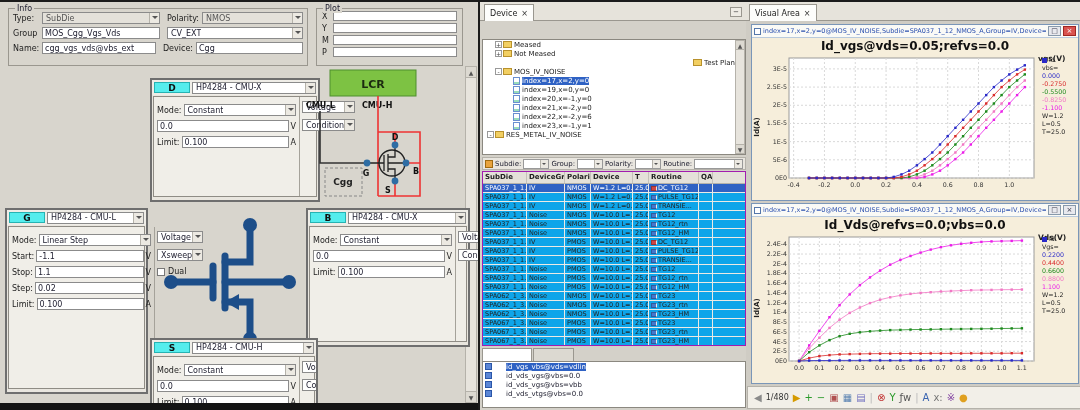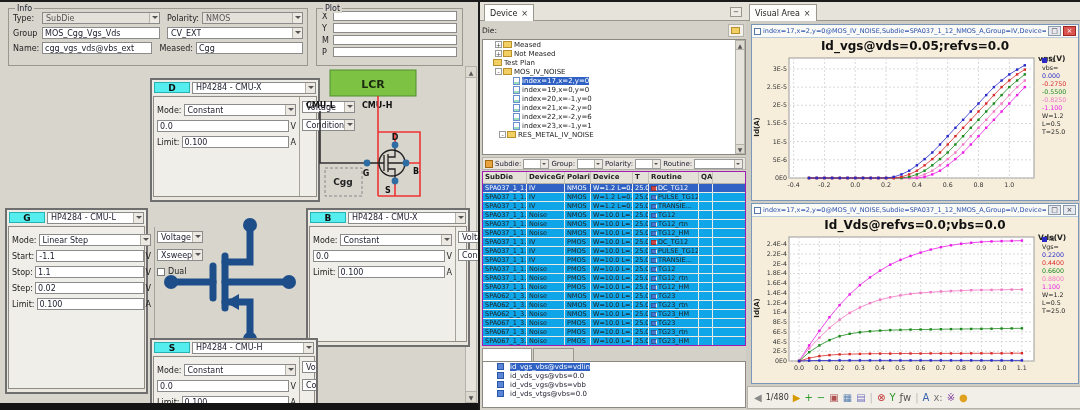--- a/index.html
+++ b/index.html
@@ -73,21 +73,21 @@
   .tbl-row span { font-size:6.5px; color:#222; border-right:1px solid #eceae4; padding:0 2px; overflow:hidden; white-space:nowrap; display:flex; align-items:center; gap:1px; }
   .tbl-row.sel { background:#2f62c4; }
   .tbl-row.sel span { color:#fff; }
   .ric { width:5px; height:5px; flex:0 0 auto; border:1px solid rgba(0,0,0,.25); }
 
   #ptabs { position:absolute; left:2px; top:346px; height:13px; display:flex; gap:1px; }
   .ptab { height:13px; border:1px solid #9a978f; border-bottom:none; font-size:7px; padding:13px 6px; background:#dcd9d1; color:#333; }
   .ptab.act { background:#fff; font-weight:bold; }
 
   #pages { position:absolute; left:2px; top:359px; width:264px; height:47px; background:#fff; border:1px solid #8b8880; overflow:hidden; }
-  .page-item { display:flex; align-items:center; height:9px; font-size:7px; color:#223; gap:6px; padding-left:14px; white-space:nowrap; }
+  .page-item { display:flex; align-items:center; height:9px; font-size:7px; color:#223; gap:14px; padding-left:2px; white-space:nowrap; }
   .page-item .pic { width:7px; height:7px; background:#5b86d6; border:1px solid #2a56a8; flex:0 0 auto; }
   .page-item.sel .plabel { background:#2f62c4; color:#fff; }
 
   #visual-bg { position:absolute; left:266px; top:19px; right:0; bottom:0; background:#cfccc4; }
   .chart-window { position:absolute; width:328px; border:1px solid #7a96b8; background:#f6eedb; }
   .wtitle { height:13px; background:#fafaf6; border-bottom:1px solid #b9cadd; display:flex; align-items:center; padding:0 2px; gap:2px; }
   .wicon { width:7px; height:7px; border:1px solid #5577aa; background:#fff; flex:0 0 auto; }
   .wtext { font-size:6.5px; color:#2a4fae; white-space:nowrap; overflow:hidden; flex:1; }
   .wbtn { width:13px; height:10px; border:1px solid #8899aa; background:#e8e9ee; font-size:7px; line-height:8px; text-align:center; color:#334; flex:0 0 auto; }
   .wbtn.red { background:#d9534f; color:#fff; border-color:#a02622; }
@@ -131,21 +131,21 @@
         <span class="lbl" style="width:26px">Group</span>
         <input class="tin" style="width: 118px;" value="MOS_Cgg_Vgs_Vds">
         <div class="combo" style="flex:1;margin-left:4px">
           <span class="cval">CV_EXT</span>
             <span class="carr"></span>
         </div>
       </div>
       <div class="irow">
         <span class="lbl" style="width:26px">Name:</span>
         <input class="tin" style="width: 118px;" value="cgg_vgs_vds@vbs_ext">
-        <span class="lbl" style="margin-left:4px">Meased:</span>
+        <span class="lbl" style="margin-left:4px">Device:</span>
         <input class="tin" style="flex: 1 1 0%;" value="Cgg">
       </div>
     </div>
 
     <div class="gbox" style="left:316px;top:6px;width:147px;height:58px;">
       <span class="gtitle">Plot</span>
       <div class="prow">
           <span class="lbl" style="width:8px">X</span>
           <input class="tin" style="flex: 1 1 0%; height: 10px;" value="">
         </div>
@@ -387,40 +387,34 @@
         <span>Device</span>
           <span class="tclose">×</span>
       </div>
       <div class="minbox" style="left:250px">−</div>
       <div class="tab" style="left:269px">
         <span>Visual Area</span>
           <span class="tclose">×</span>
       </div>
     </div>
 
-    <div id="die-row">
-      <span class="lbl" style="font-size:7.5px">Die:</span>
-      <span class="folder-btn">
-          <span class="ic-folder"></span>
-        </span>
-    </div>
 
     <div id="tree">
       <div class="tree-inner" id="tree-mount">
           <div class="tree-item" style="padding-left: 12px;">
             <span class="tog">+</span>
             <span class="ic-folder"></span>
             <span class="tlabel">Meased</span>
           </div>
           <div class="tree-item" style="padding-left: 12px;">
             <span class="tog">+</span>
             <span class="ic-folder"></span>
             <span class="tlabel">Not Meased</span>
           </div>
-          <div class="tree-item" style="padding-left: 2px;">
+          <div class="tree-item" style="padding-left: 2px; justify-content: flex-end;">
             <span class="tog none"></span>
             <span class="ic-folder"></span>
             <span class="tlabel">Test Plan</span>
           </div>
           <div class="tree-item" style="padding-left: 12px;">
             <span class="tog">-</span>
             <span class="ic-folder"></span>
             <span class="tlabel">MOS_IV_NOISE</span>
           </div>
           <div class="tree-item sel" style="padding-left: 22px;">
@@ -446,21 +440,21 @@
           <div class="tree-item" style="padding-left: 22px;">
             <span class="tog none"></span>
             <span class="ic-file"></span>
             <span class="tlabel">index=22,x=-2,y=6</span>
           </div>
           <div class="tree-item" style="padding-left: 22px;">
             <span class="tog none"></span>
             <span class="ic-file"></span>
             <span class="tlabel">index=23,x=-1,y=1</span>
           </div>
-          <div class="tree-item" style="padding-left: 16px;">
+          <div class="tree-item" style="padding-left: 4px;">
             <span class="tog">-</span>
             <span class="ic-folder"></span>
             <span class="tlabel">RES_METAL_IV_NOISE</span>
           </div>
         </div>
       <div class="vscroll" style="right:0;top:0;height:100%;width:10px;left:auto;">
         <div class="sbtn" style="height:9px;line-height:9px">▲</div>
         <div class="sbtn bot" style="height:9px;line-height:9px">▼</div>
       </div>
     </div>

